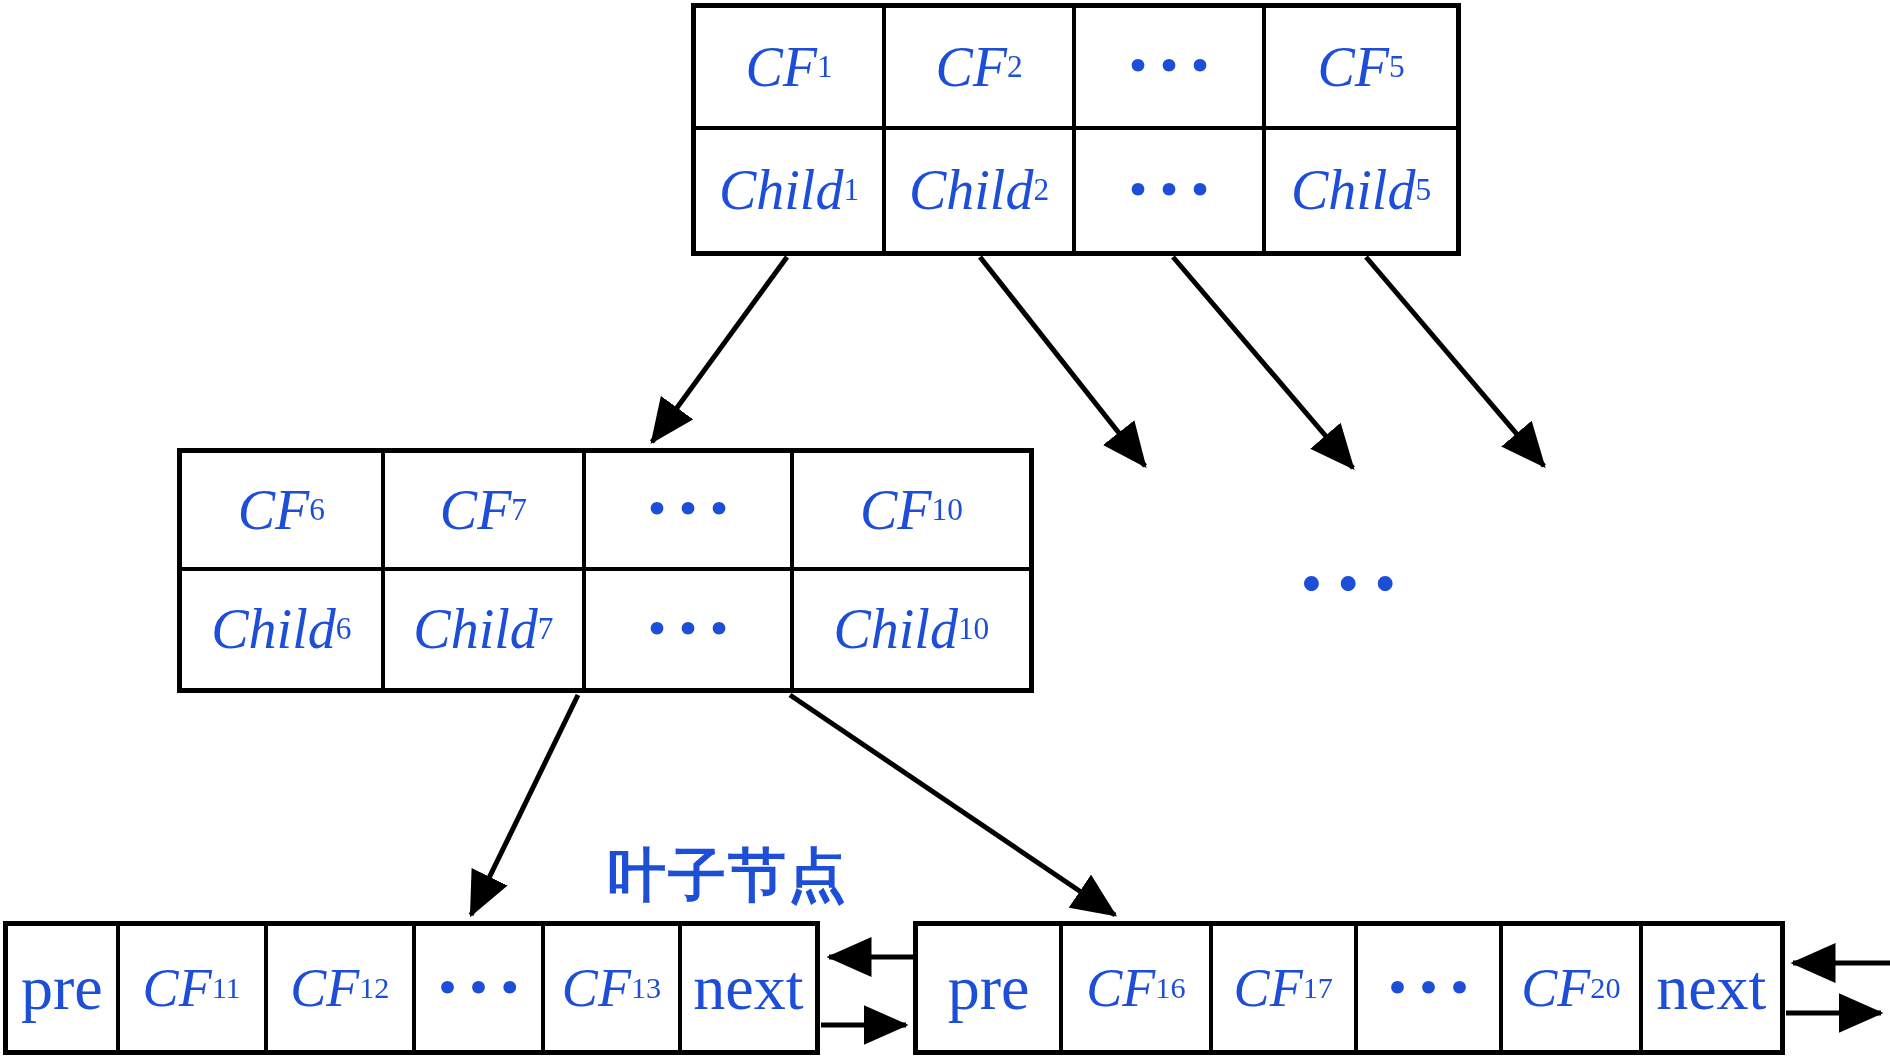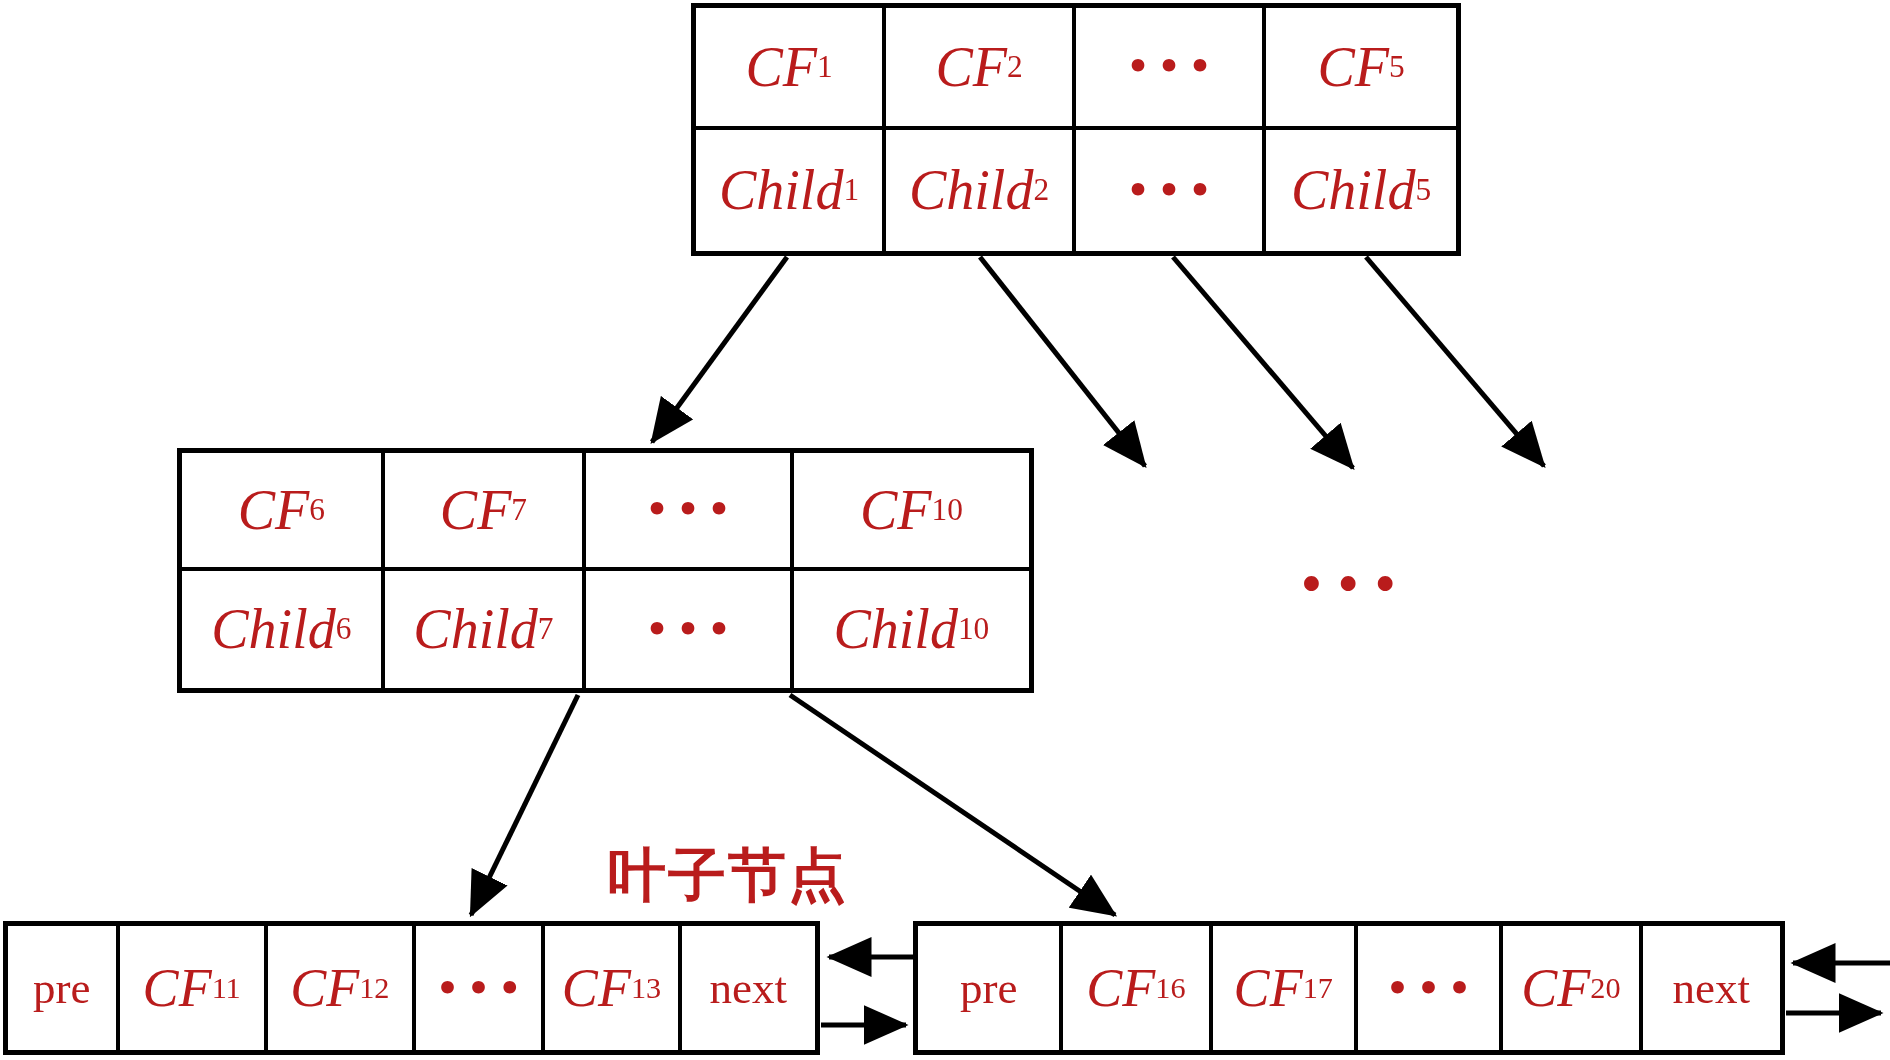--- a/index.html
+++ b/index.html
@@ -1,26 +1,26 @@
 <!DOCTYPE html>
 <html><head>
 <meta charset="utf-8">
 <style>
   html,body{margin:0;padding:0;background:#fff;}
   #stage{position:relative;width:1890px;height:1060px;background:#fff;overflow:hidden;
-         font-family:"Liberation Serif",serif;color:#b91c1c;}
+         font-family:"Liberation Serif",serif;color:#1d4ed8;}
   #arrows{position:absolute;left:0;top:0;width:1890px;height:1060px;}
   .tbl{position:absolute;box-sizing:border-box;border:5px solid #000;display:grid;background:#fff;}
   .cell{display:flex;align-items:center;justify-content:center;border-right:4px solid #000;
         box-sizing:border-box;white-space:nowrap;}
   .cell.lastcol{border-right:none;}
   .cell.bb{border-bottom:4px solid #000;}
   .cf{font-style:italic;font-size:56px;}
   .leafcell{font-size:54px;}
-  .plain{font-style:normal;font-size:45px;}
+  .plain{font-style:normal;font-size:64px;}
   .cell sub{font-size:0.56em;font-style:normal;vertical-align:-0.28em;line-height:0;}
   .dots{font-style:normal;}
   .dots span{font-family:"DejaVu Sans",sans-serif;font-weight:bold;font-size:36px;
              letter-spacing:8px;margin-right:-8px;}
   .cn-label{position:absolute;text-align:center;font-weight:bold;font-size:58px;
             line-height:1.15;letter-spacing:2px;}
   .level-dots{position:absolute;font-family:"DejaVu Sans",sans-serif;font-weight:bold;
               font-size:42px;letter-spacing:10px;}
 </style>
 </head>

